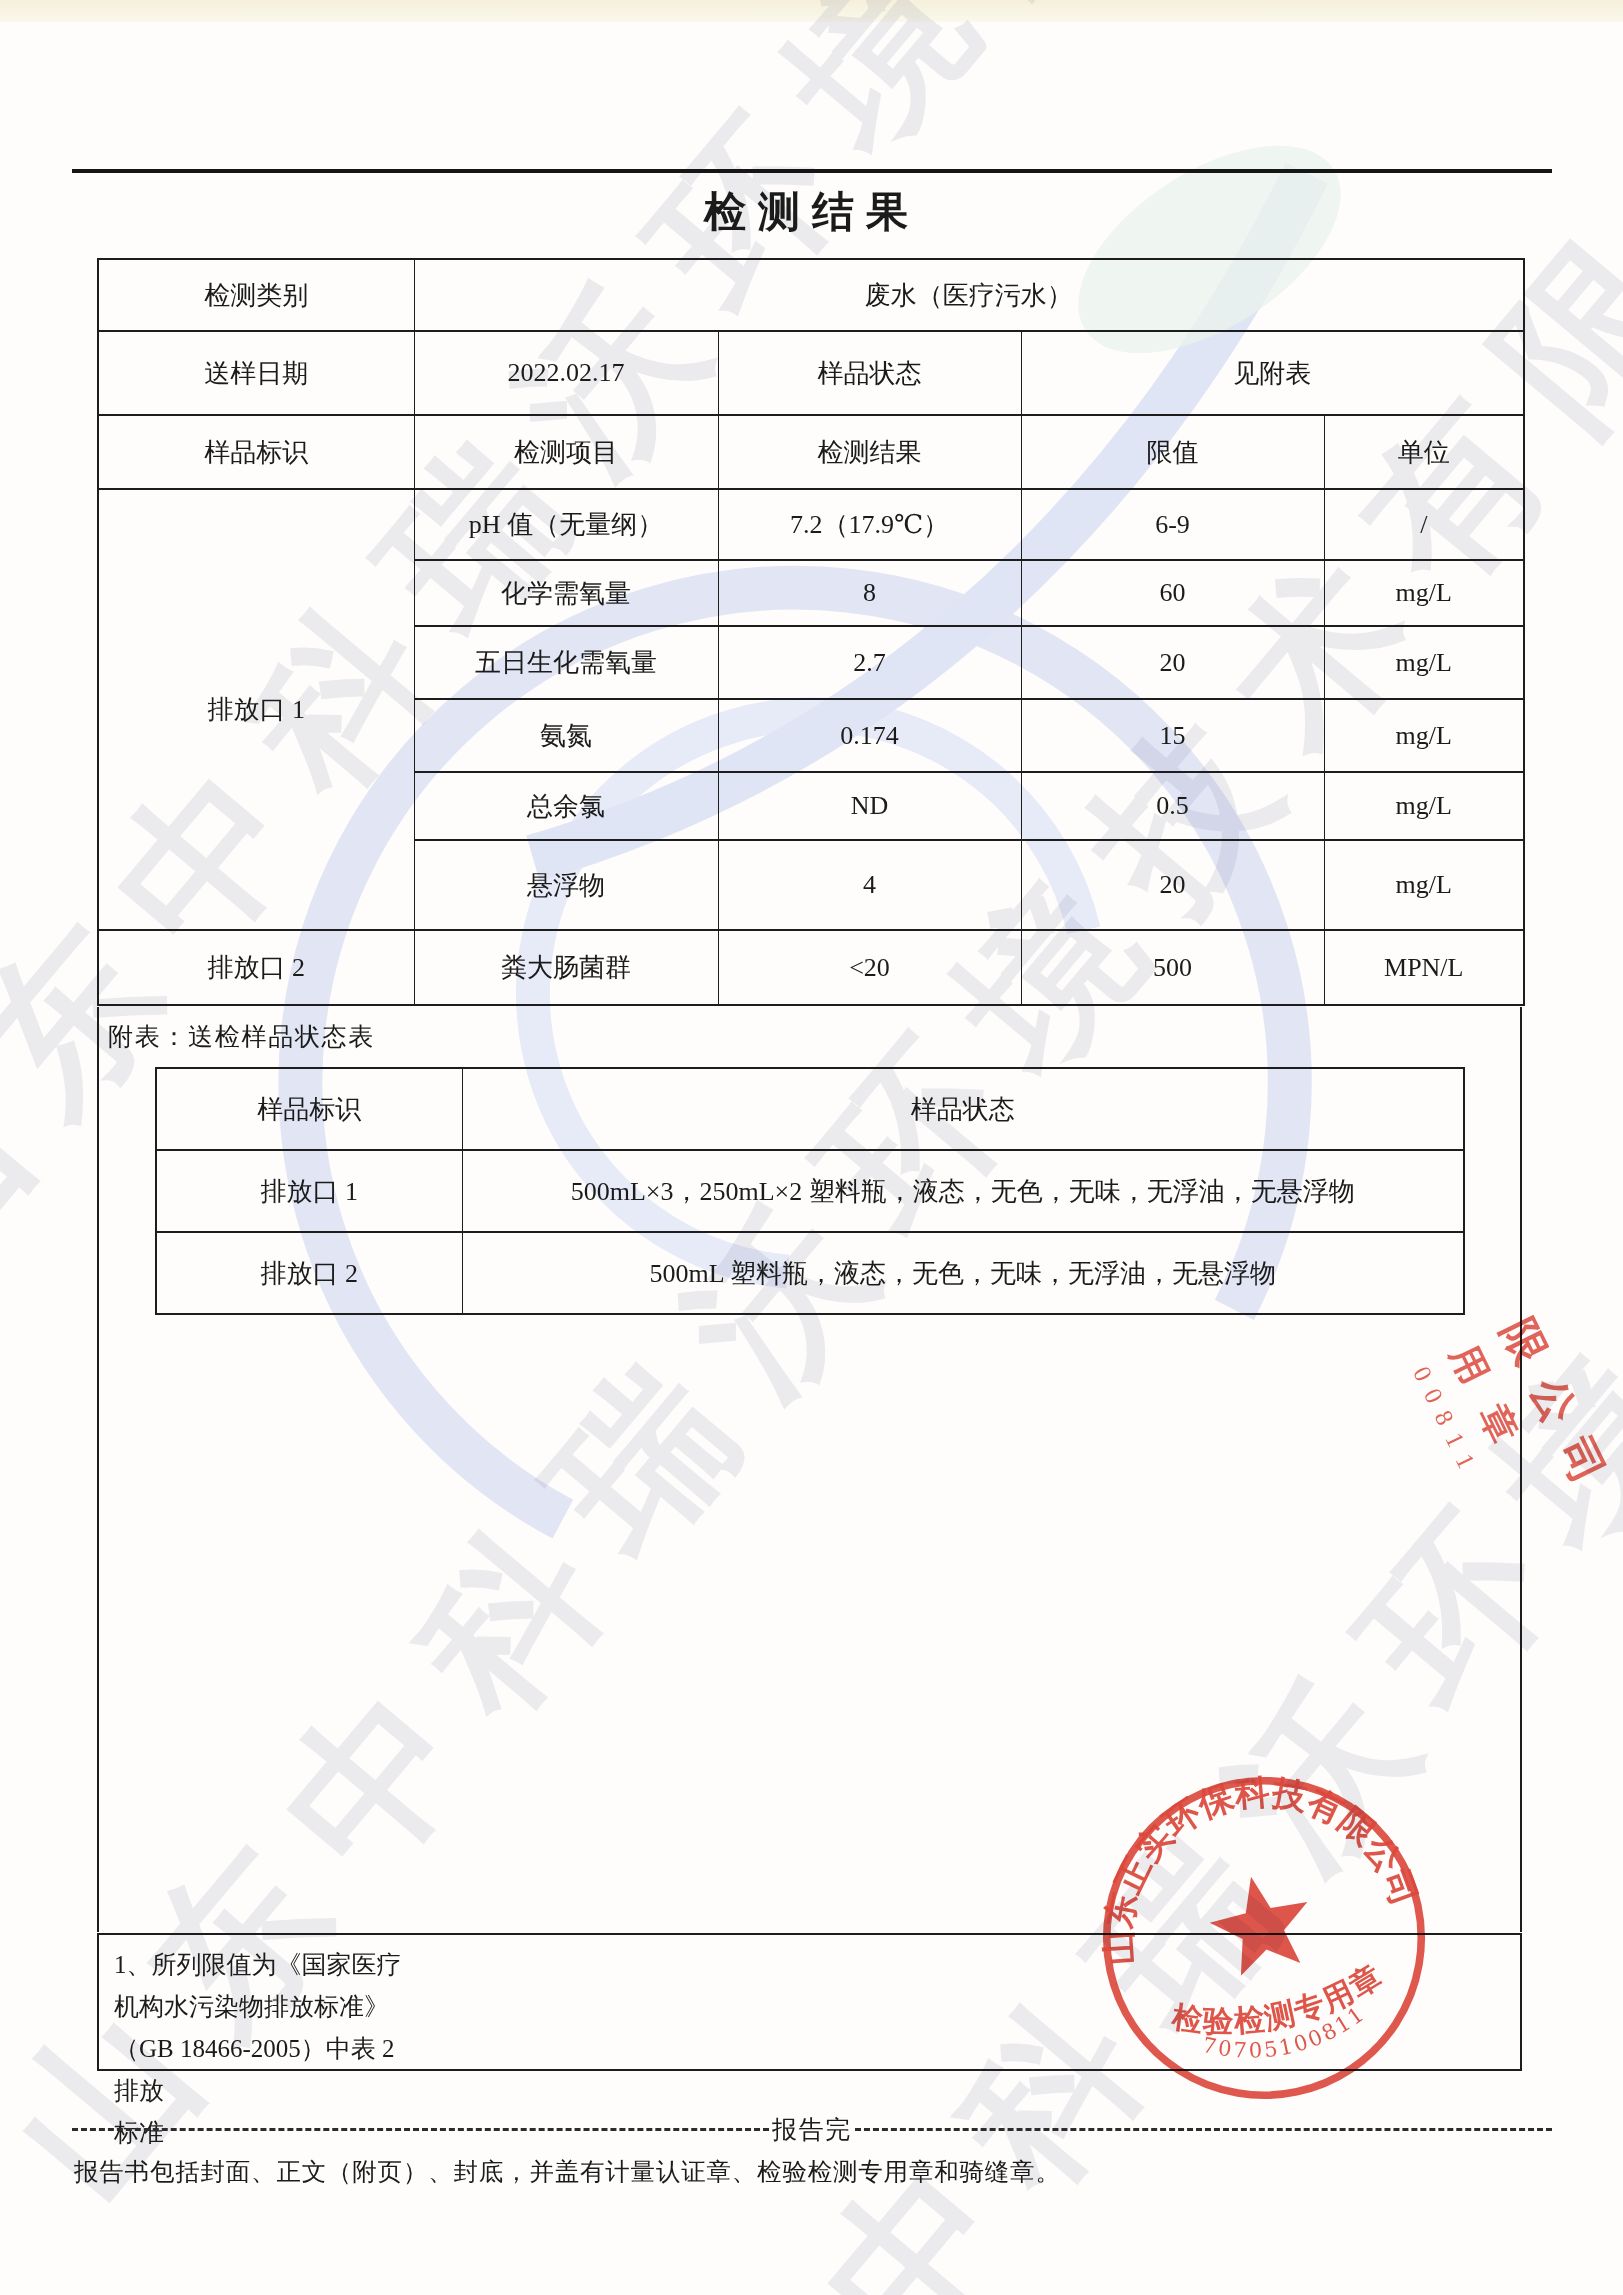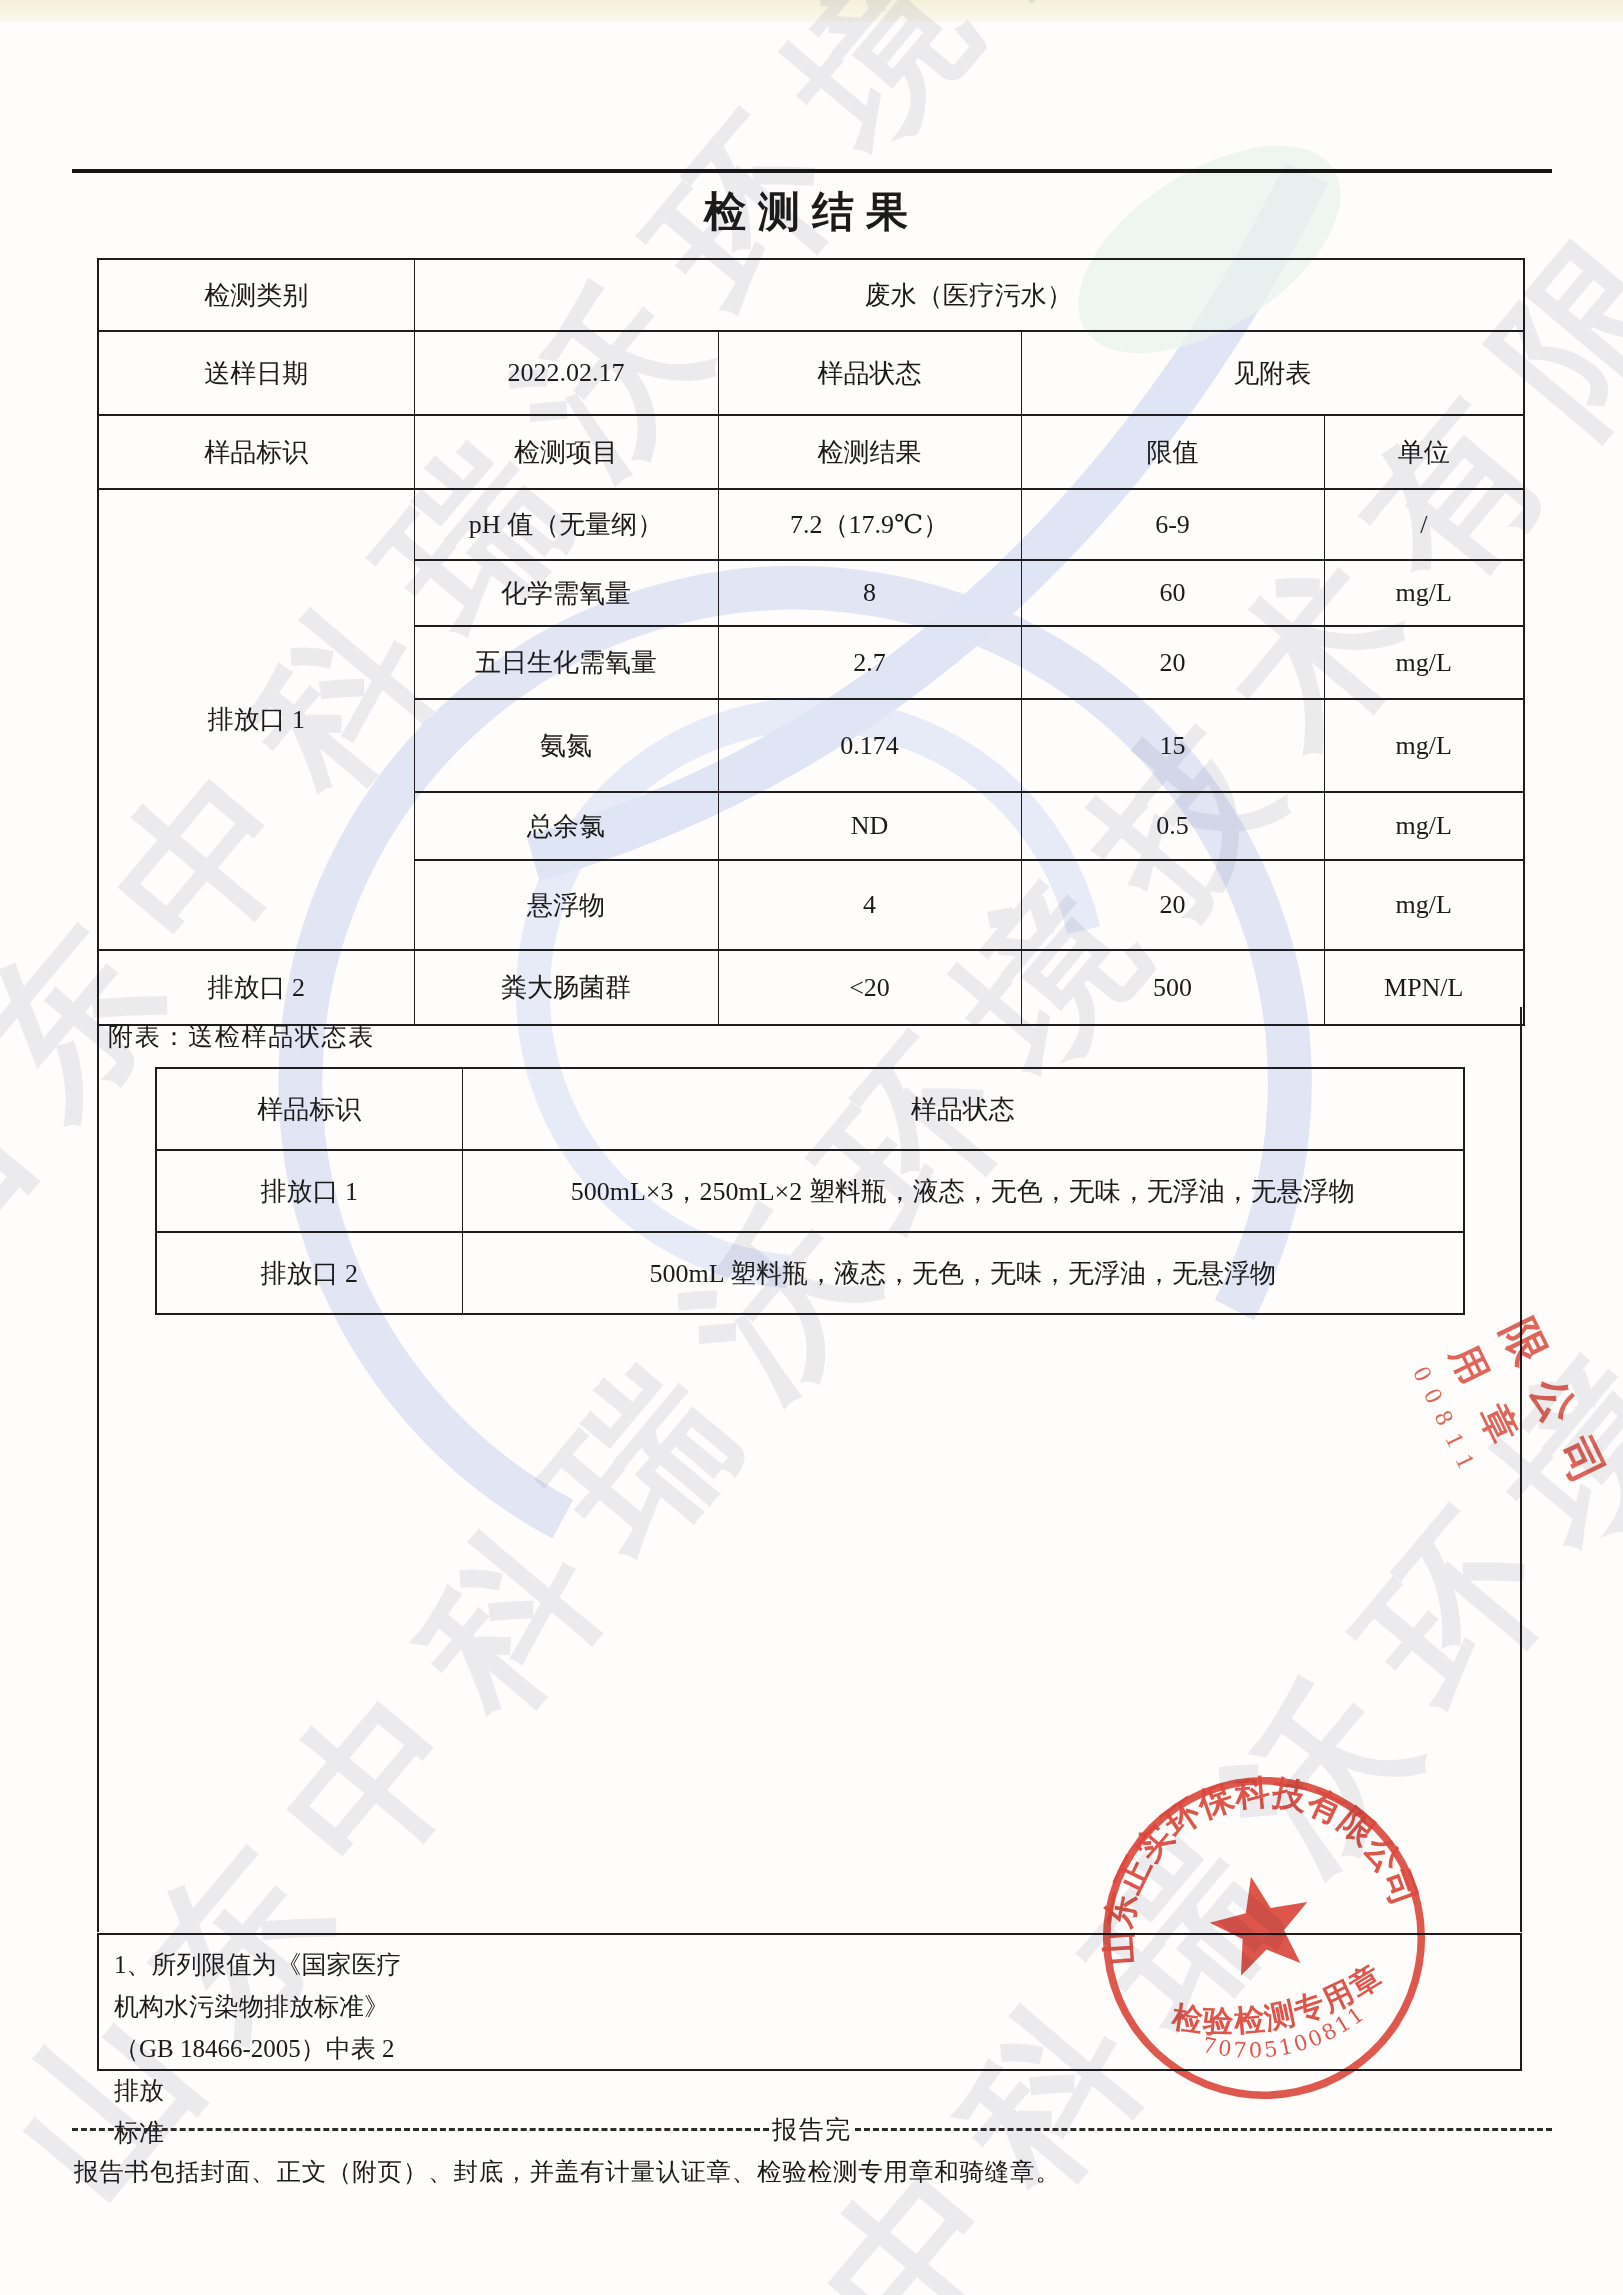--- a/index.html
+++ b/index.html
@@ -122,21 +122,21 @@
       <td>8</td>
       <td>60</td>
       <td>mg/L</td>
     </tr>
     <tr style="height:73px">
       <td>五日生化需氧量</td>
       <td>2.7</td>
       <td>20</td>
       <td>mg/L</td>
     </tr>
-    <tr style="height:93px">
+    <tr style="height:73px">
       <td>氨氮</td>
       <td>0.174</td>
       <td>15</td>
       <td>mg/L</td>
     </tr>
     <tr style="height:68px">
       <td>总余氯</td>
       <td>ND</td>
       <td>0.5</td>
       <td>mg/L</td>

